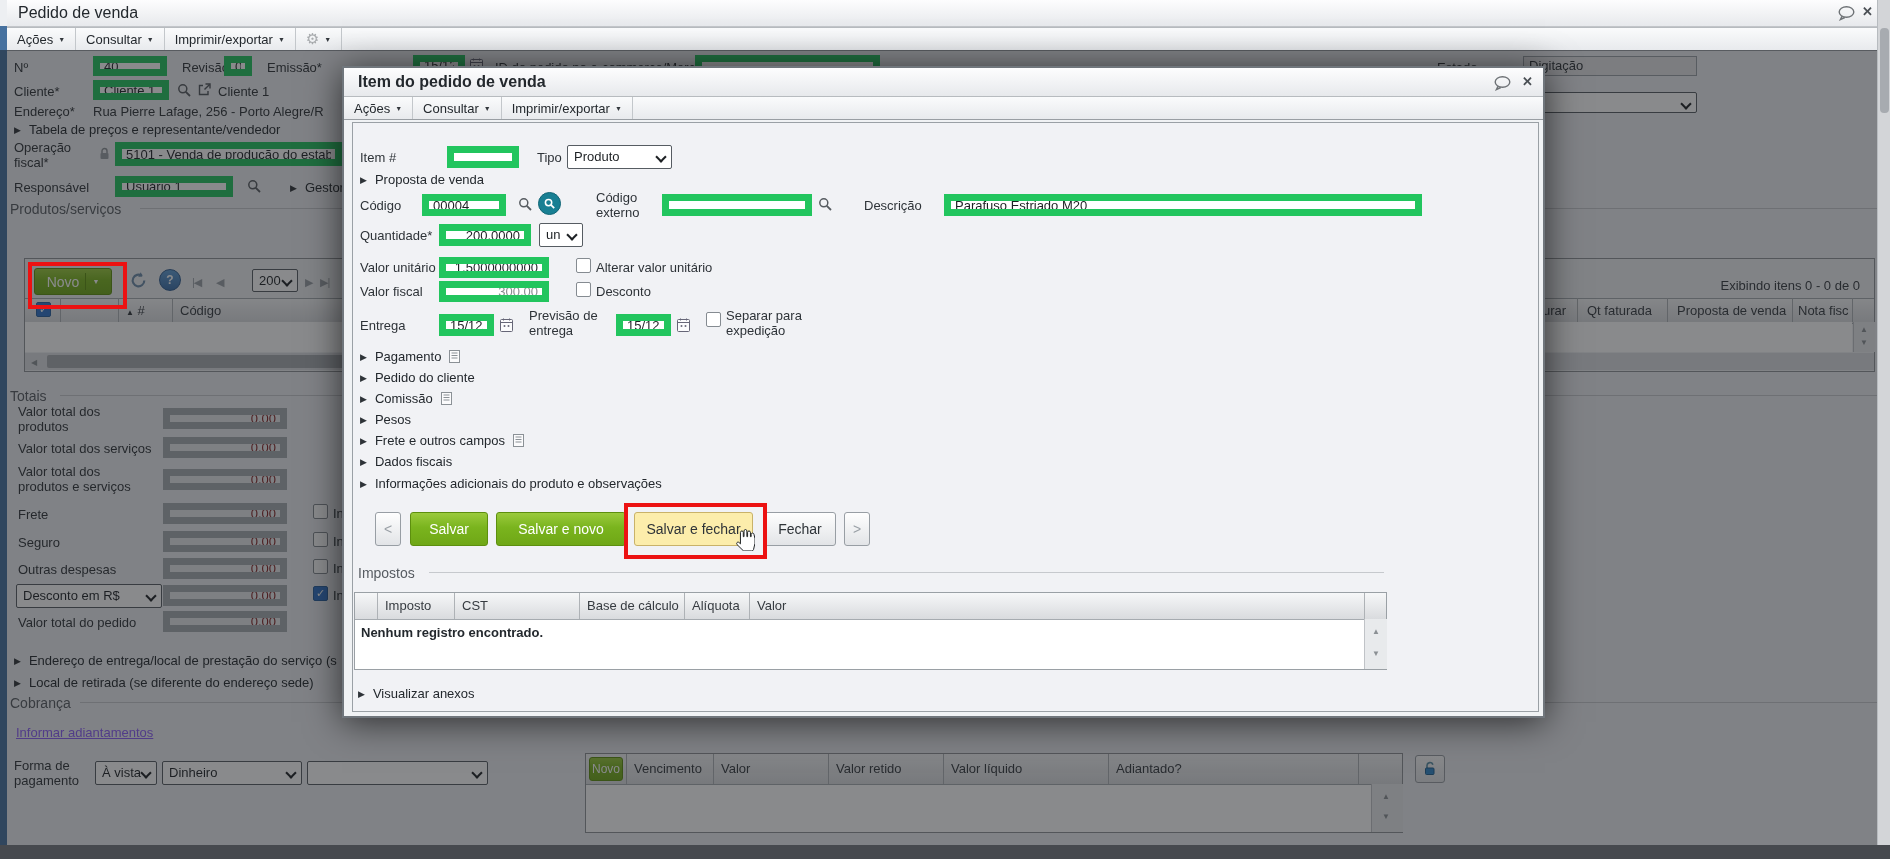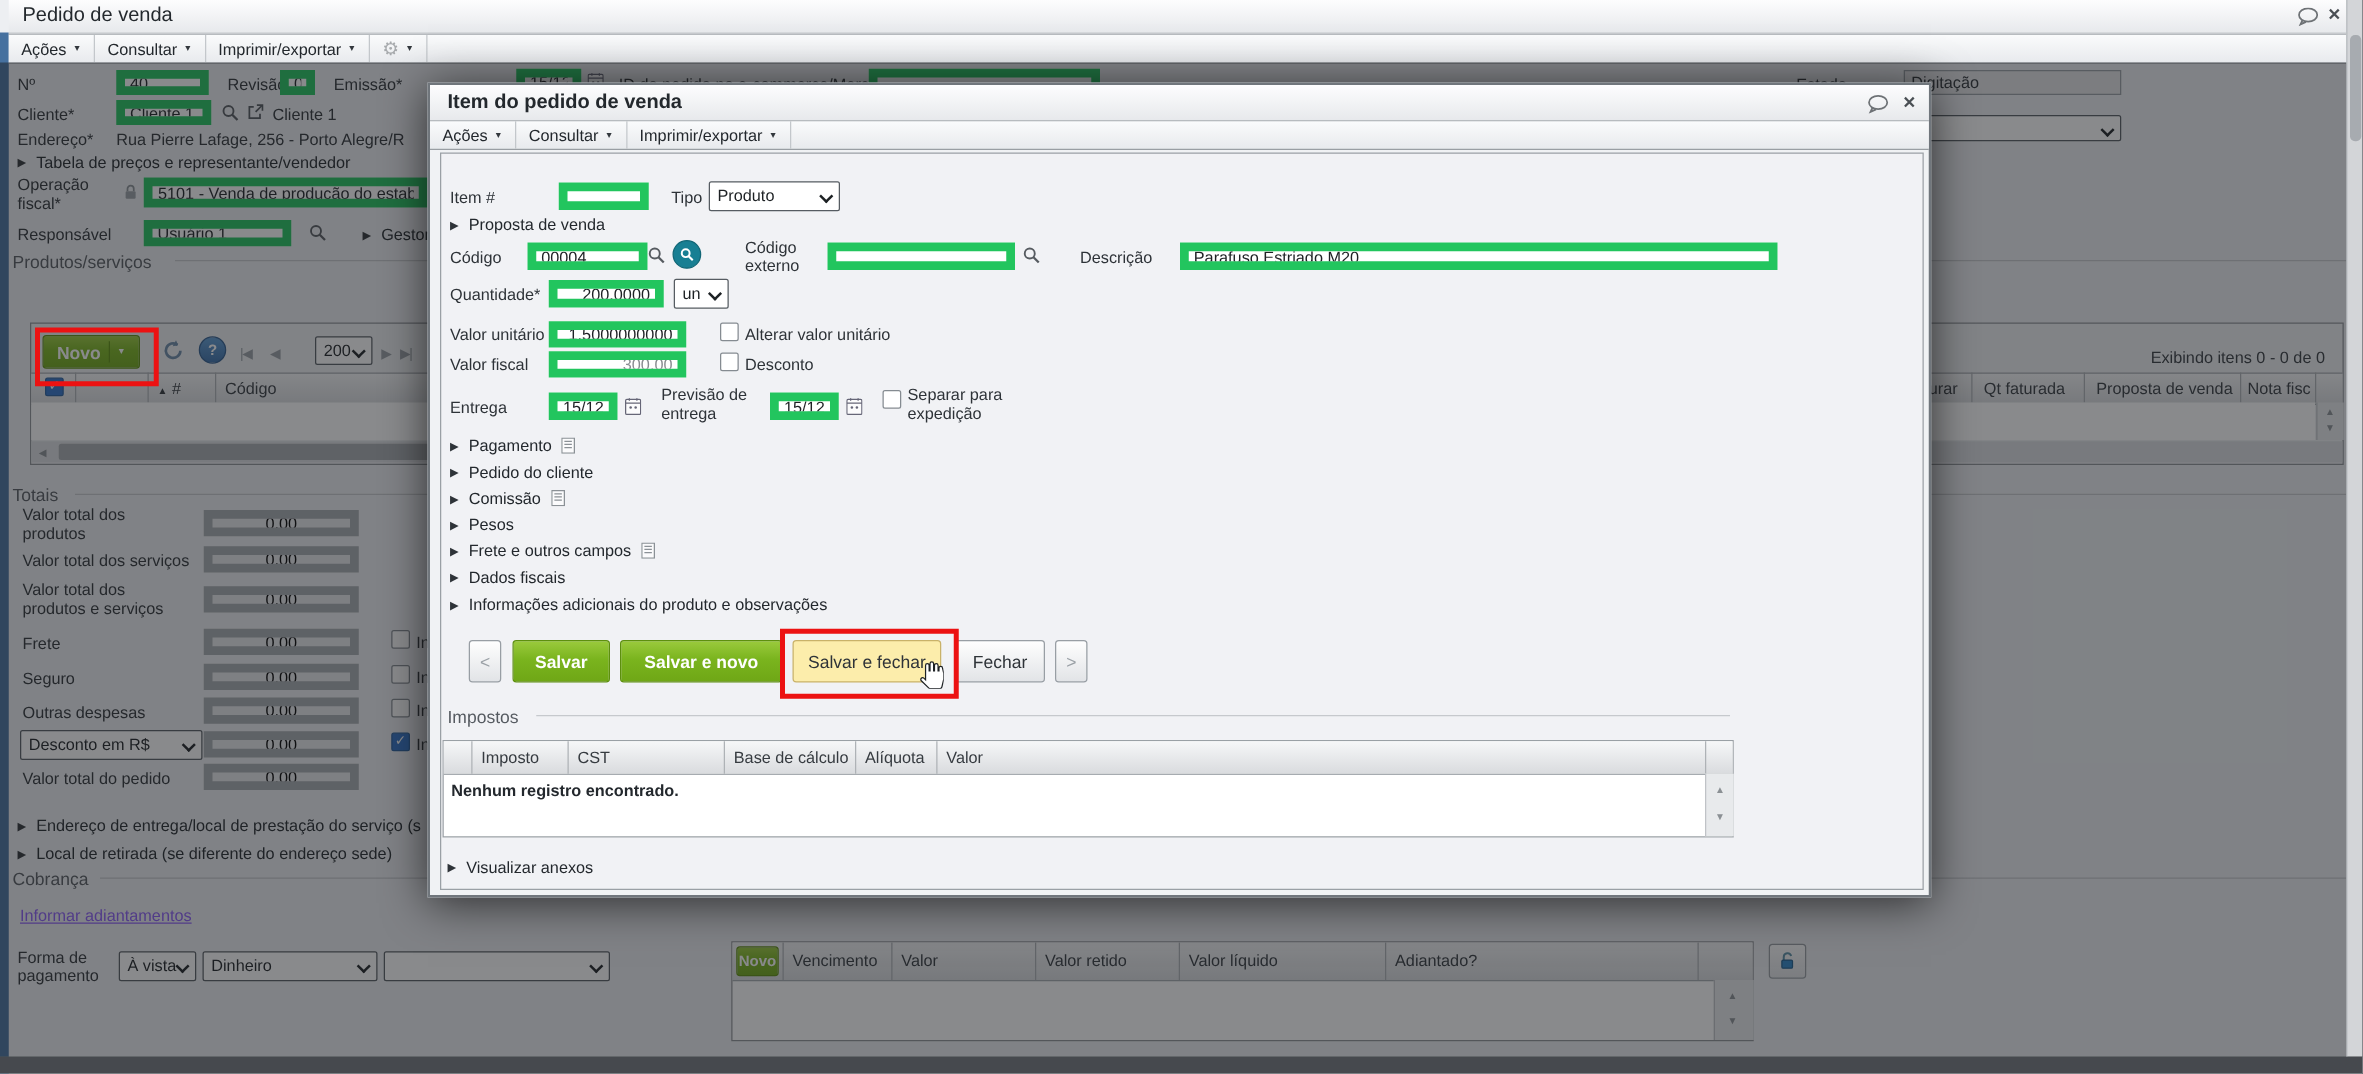--- a/index.html
+++ b/index.html
@@ -3,31 +3,31 @@
 <meta charset="utf-8">
 <style>
   html,body{margin:0;padding:0;background:#46494e;font-family:"Liberation Sans",sans-serif;cursor:default;}
   #stage{position:relative;width:1890px;height:859px;background:#edeff2;overflow:hidden;}
   .abs{position:absolute;}
   .lbl{position:absolute;font-size:13px;color:#2e3338;white-space:nowrap;line-height:15px;}
   .wrap{white-space:normal;}
   .inp{position:absolute;box-sizing:border-box;background:#fff;border:7px solid #22c55e;font-family:"Liberation Sans",sans-serif;font-size:13px;color:#1d2124;padding:1px 4px;outline:none;}
   .num{text-align:right;}
   .rotx{color:#888c90;}
-  .gray{background:#e9eaec;border-color:#a6abb0;color:#000000;text-align:center;}
+  .gray{background:#e9eaec;border-color:#a6abb0;color:#7f1d1d;}
   .robox{position:absolute;box-sizing:border-box;background:#e3e4e6;border:1px solid #9aa0a5;font-size:13px;color:#2e3338;padding:1px 5px;}
   .sel{position:absolute;box-sizing:border-box;background:#fff;border:1px solid #565c62;border-radius:2px;font-size:13px;color:#1d2124;padding:3px 18px 0 6px;overflow:hidden;white-space:nowrap;}
   .chv{position:absolute;right:6px;top:7px;width:6px;height:6px;border-right:2px solid #1d2124;border-bottom:2px solid #1d2124;transform:rotate(45deg);}
   .legend{position:absolute;font-size:14px;color:#565b61;white-space:nowrap;}
   .hline{position:absolute;height:1px;background:#c6c9cd;}
   .exp{position:absolute;display:flex;align-items:center;gap:8px;font-size:13px;color:#23282d;white-space:nowrap;}
   .tri{font-size:9px;color:#2e3338;}
   .cb{position:absolute;width:15px;height:15px;box-sizing:border-box;background:#fff;border:1px solid #858b91;border-radius:2px;font-size:11px;line-height:13px;text-align:center;color:#fff;}
   .on{background:#2e72c8;border-color:#275f9f;}
-  .gbtn{position:absolute;box-sizing:border-box;background:linear-gradient(#9aca3c,#7ab41e 45%,#6fa716);border:1px solid #5d8f0e;color:#fff;font-weight:bold;font-size:14px;border-radius:3px;display:flex;align-items:center;justify-content:center;text-align:right;}
+  .gbtn{position:absolute;box-sizing:border-box;background:linear-gradient(#9aca3c,#7ab41e 45%,#6fa716);border:1px solid #5d8f0e;color:#fff;font-weight:normal;font-size:14px;border-radius:3px;display:flex;align-items:center;justify-content:center;text-align:right;}
   .grybtn{position:absolute;box-sizing:border-box;background:linear-gradient(#fefefe,#e2e4e7);border:1px solid #989ea4;border-radius:3px;color:#2e3338;font-size:14px;display:flex;align-items:center;justify-content:center;}
   .navtx{color:#9aa0a6;}
   .titlebar{position:absolute;background:linear-gradient(#fdfdfe,#e7e9ec);border-bottom:1px solid #c2c5c9;}
   .ttl{position:absolute;font-size:16px;color:#23282d;white-space:nowrap;}
   .mbar{position:absolute;background:linear-gradient(#fafbfc,#e8eaed);border-top:1px solid #b7bbbf;border-bottom:1px solid #999ea3;display:flex;align-items:stretch;}
   .mitem{display:flex;align-items:center;gap:5px;padding:0 10px;border-right:1px solid #c3c7cb;font-size:13px;color:#23282d;}
   .mcaret{font-size:7px;color:#33383d;}
   .ghead{position:absolute;background:linear-gradient(#f6f7f8,#d9dbde);border-top:1px solid #a6abb0;border-bottom:1px solid #a6abb0;}
   .vsep{position:absolute;width:1px;background:#aeb2b6;}
   .hcell{position:absolute;font-size:13px;color:#363b40;white-space:nowrap;}
@@ -313,21 +313,21 @@
     <input class="inp" style="left: 103px; top: 78px; width: 72px; height: 22px;" readonly="" value="">
     <div class="lbl" style="left:193px;top:82px;">Tipo</div>
     <div class="sel" style="left:223px;top:77px;width:105px;height:24px;"><span>Produto</span><span class="chv"></span></div>
 
     <div class="exp" style="left:16px;top:104px;">
         <span class="tri">▶</span>
         <span>Proposta de venda</span>
       </div>
 
     <div class="lbl" style="left:16px;top:130px;">Código</div>
-    <input class="inp" style="left: 78px; top: 126px; width: 96px; height: 22px;" readonly="" value="00004">
+    <input class="inp" style="left: 78px; top: 126px; width: 84px; height: 22px;" readonly="" value="00004">
     <div class="icbtn" style="left:174px;top:129px;width:14px;height:14px;">
       <svg width="14" height="14" viewBox="0 0 14 14">
           <circle cx="5.8" cy="5.8" r="4" fill="none" stroke="#565b60" stroke-width="1.5"></circle>
           <line x1="8.8" y1="8.8" x2="13" y2="13" stroke="#565b60" stroke-width="1.8"></line>
         </svg>
     </div>
     <div class="tealc" style="left:194px;top:124px;">
       <svg width="11" height="11" viewBox="0 0 14 14">
           <circle cx="5.8" cy="5.8" r="4" fill="none" stroke="#fff" stroke-width="2"></circle>
           <line x1="8.8" y1="8.8" x2="13" y2="13" stroke="#fff" stroke-width="2.2"></line>

